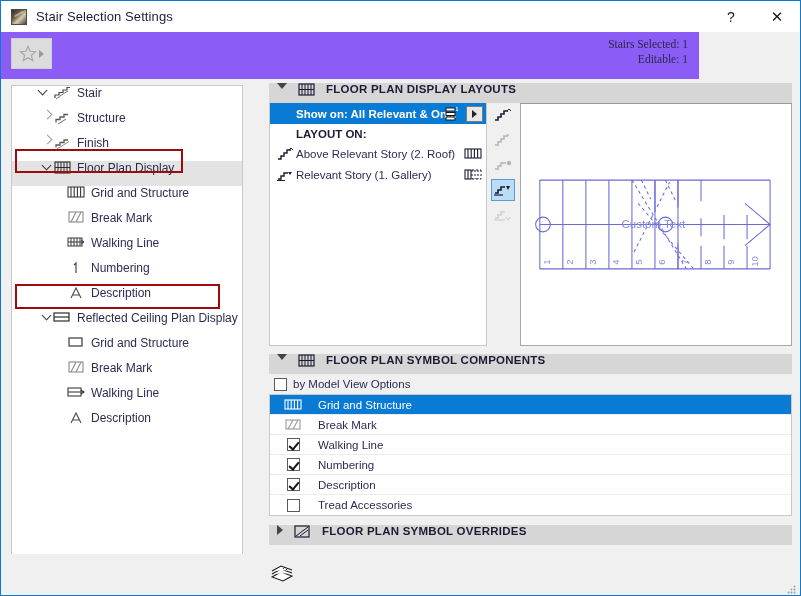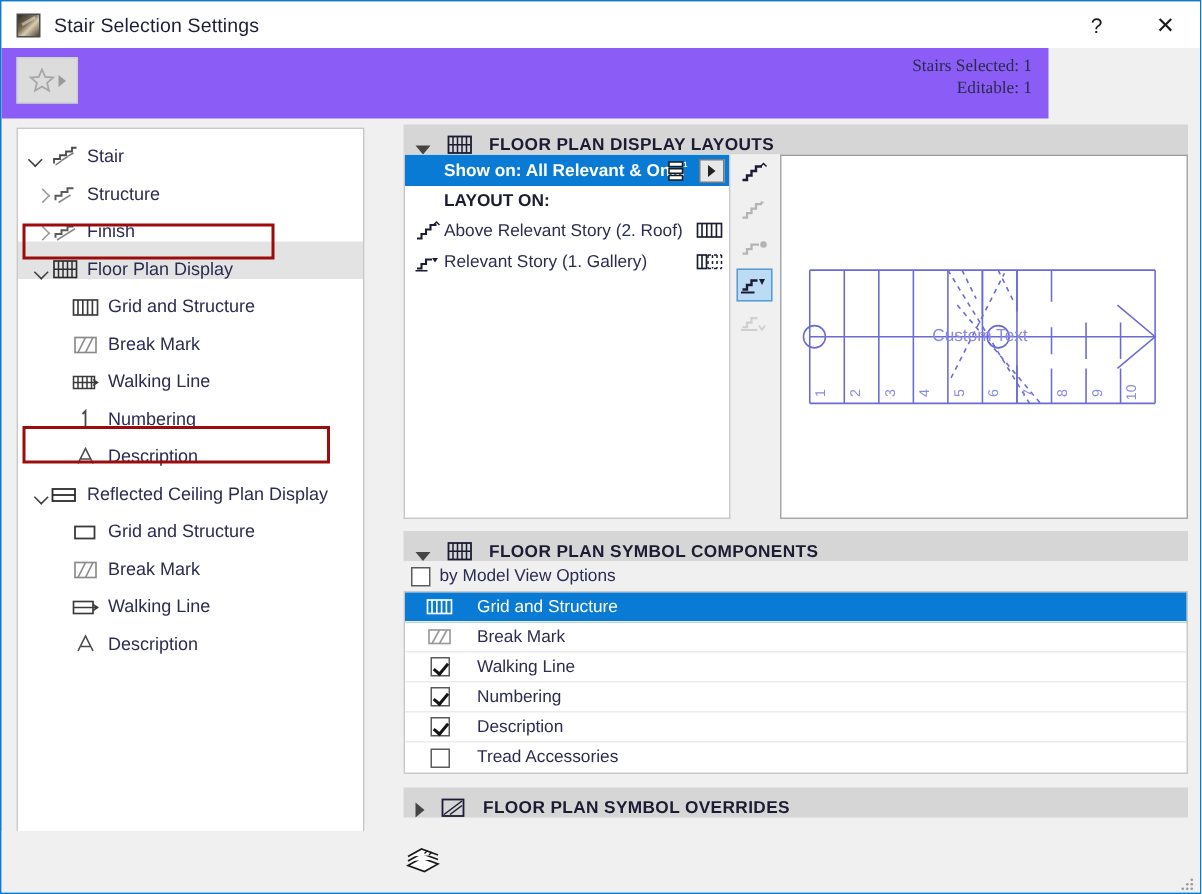--- a/index.html
+++ b/index.html
@@ -67,22 +67,22 @@
     font-size: 11.5px; color: #2a2a4a; line-height: 15px;
   }
 
   
   .tree-panel {
     position: absolute; left: 10px; top: 84px; width: 232px; height: 487px;
     background: #ffffff; border: 1px solid #c9c9c9;
     overflow: hidden;
   }
   .tree-row {
-    position: relative; height: 25px; display: flex; align-items: flex-end;
-    padding-left: 4px; white-space: nowrap;
+    position: relative; height: 25px; display: flex; align-items: flex-start;
+    padding-left: 23px; white-space: nowrap;
   }
   .tree-row.selected { background: #e3e3e3; }
   .tw { width: 16px; flex: 0 0 16px; display: flex; align-items: center; justify-content: center; }
   .chev-d, .chev-r {
     width: 9px; height: 9px; position: relative;
   }
   .chev-d:before {
     content:""; position:absolute; left:0; top:1px; width:6px; height:6px;
     border-right: 1.6px solid #3d3d3d; border-bottom: 1.6px solid #3d3d3d;
     transform: rotate(45deg);
@@ -98,21 +98,21 @@
   .indent2 { padding-left: 30px; }
 
   .redbox {
     position: absolute; border: 2px solid #9c0c0c; pointer-events: none;
   }
 
   
   .right { position: absolute; left: 268px; top: 82px; width: 523px; }
 
   .sec-header {
-    height: 20px; background: #d6d6d6; display: flex; align-items: flex-end;
+    height: 20px; background: #d6d6d6; display: flex; align-items: flex-start;
     padding-left: 8px; gap: 11px;
   }
   .sec-title {
     font-size: 11.5px; font-weight: bold; letter-spacing: .25px; color: #1b1b33;
   }
   .tri-down { width:0;height:0;border-left:5px solid transparent;border-right:5px solid transparent;border-top:6px solid #444; }
   .tri-right { width:0;height:0;border-top:5px solid transparent;border-bottom:5px solid transparent;border-left:6px solid #444; }
 
   
   .layouts-body {

